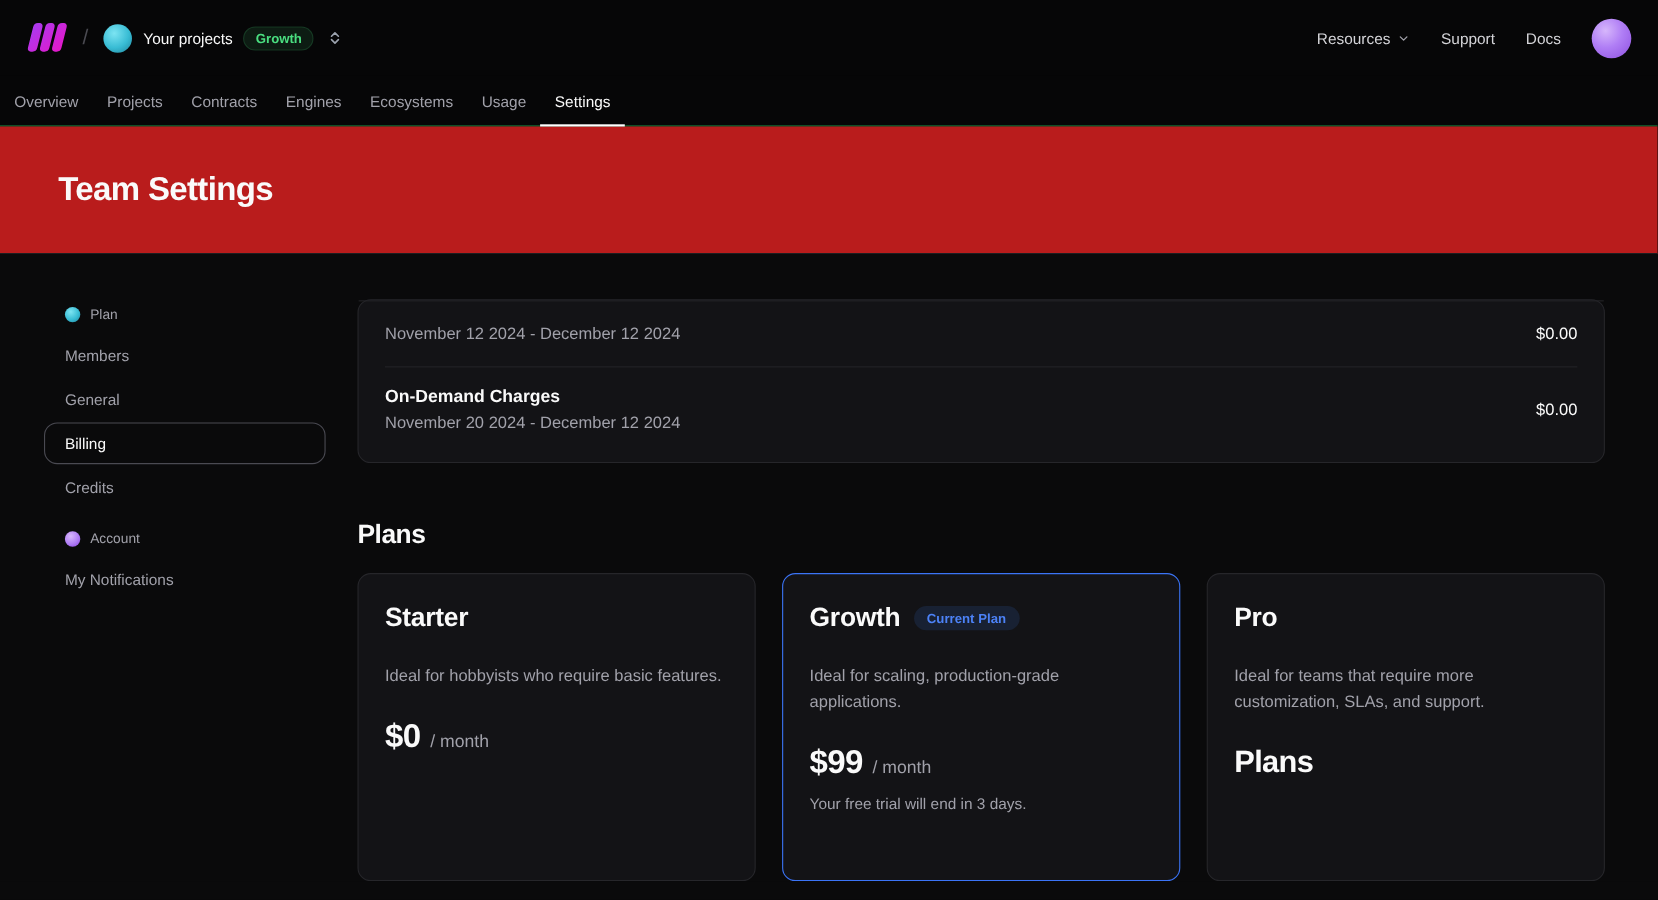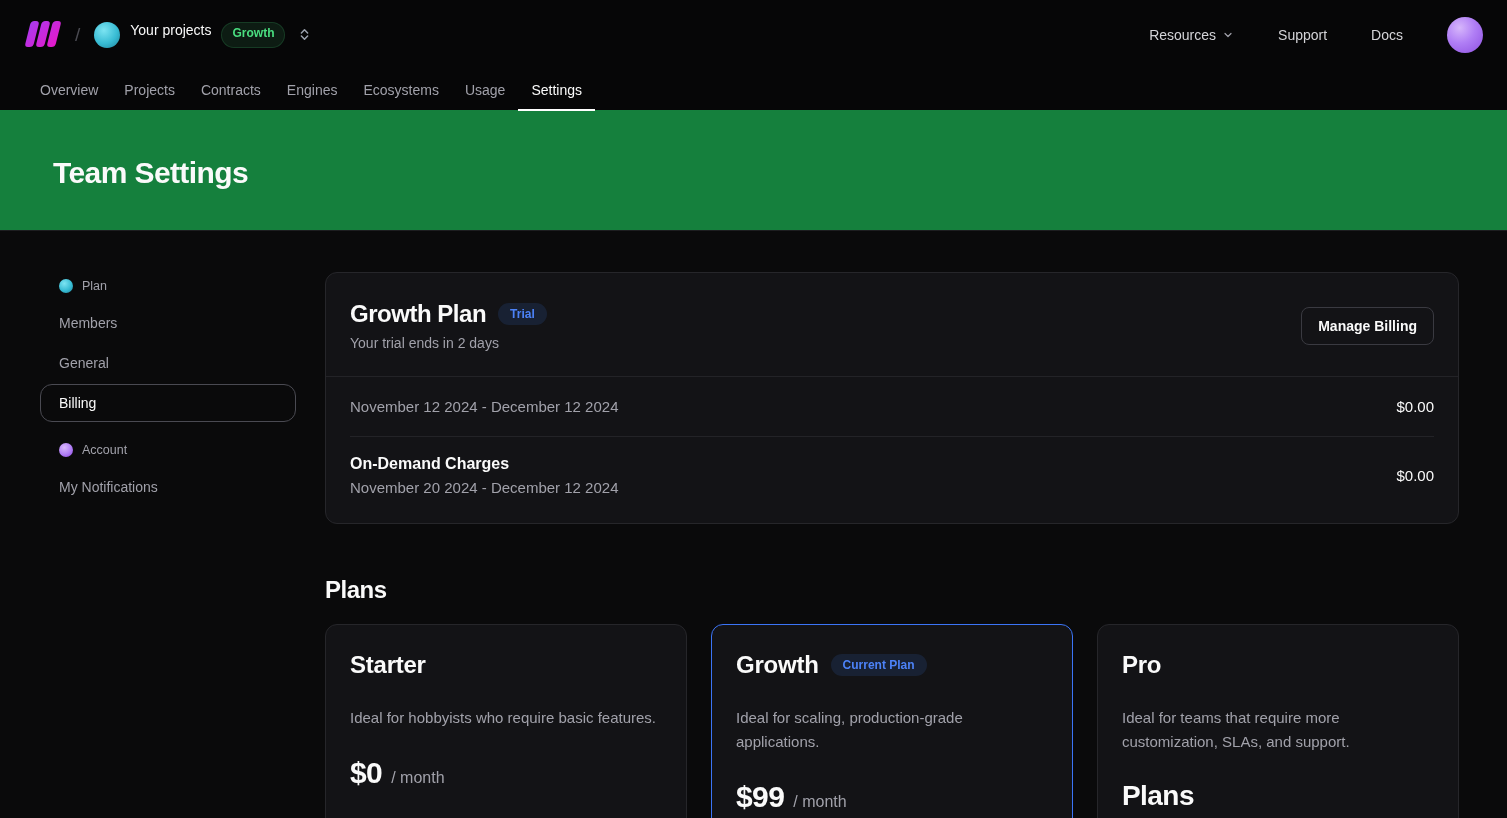--- a/index.html
+++ b/index.html
@@ -11,57 +11,57 @@
   }
 
   
   .navbar {
     height:69px; display:flex; align-items:center; justify-content:space-between;
     padding:0 24px; background:#060607;
   }
   .nav-left { display:flex; align-items:center; }
   .logo { display:flex; align-items:center; margin-right:14px; cursor:pointer; }
   .slash { color:#4b4b52; font-size:19px; font-weight:300; margin-right:14px; }
-  .team-switcher { display:flex; cursor:pointer; }
+  .team-switcher { display:flex; align-items:center; cursor:pointer; }
   .proj-avatar {
     width:26px; height:26px; border-radius:50%; margin-right:10px;
     background:radial-gradient(circle at 38% 32%, #7ce4f2 0%, #38bcd4 55%, #1f8199 100%);
   }
   .team-name { font-size:14px; font-weight:500; color:#fafafa; }
   .badge-green {
     margin-left:10px; font-size:12px; font-weight:600; color:#4ade80;
     background:rgba(74,222,128,0.10); border:1px solid rgba(74,222,128,0.16);
     padding:3px 10px; border-radius:999px;
   }
   .unfold { margin-left:12px; display:flex; align-items:center; cursor:pointer; }
-  .nav-right { display:flex; align-items:center; gap:44px; }
+  .nav-right { display:flex; align-items:center; gap:28px; }
   .nav-link { font-size:14px; color:#d4d4d8; text-decoration:none; display:flex; align-items:center; gap:6px; cursor:pointer; }
   .user-avatar {
     width:36px; height:36px; border-radius:50%; cursor:pointer;
     background:radial-gradient(circle at 35% 30%, #d6b6fb 0%, #b07ef5 45%, #8d4fe0 100%);
   }
 
   
   .tabbar {
-    height:46px; display:flex; align-items:stretch; padding-left:27px;
-    background:#060607; border-bottom:5px solid #15803d;
+    height:46px; display:flex; align-items:stretch; 
+    background:#060607; border-bottom:1px solid #15803d;
   }
   .tab {
     position:relative; display:flex; align-items:center; padding:0 13px;
     font-size:14px; color:#a1a1aa; text-decoration:none; cursor:pointer;
   }
   .tab.active { color:#fafafa; }
   .tab.active::after {
     content:""; position:absolute; left:0; right:0; bottom:-1px; height:2px; background:#fff;
   }
 
   
   .page-header {
     height:116px; display:flex; align-items:center; padding:0 53px;
-    background:#15803d; border-bottom:1px solid #1d1d20;
+    background:#b91c1c; border-bottom:1px solid #1d1d20;
   }
   .page-title { font-size:30px; font-weight:700; letter-spacing:-0.02em; color:#fafafa; }
 
   
   .content { display:flex; padding:41px 48px 0 40px; background:#0a0a0b; }
   .sidebar { width:256px; flex-shrink:0; margin-right:29px; }
   .side-group-label {
     display:flex; align-items:center; gap:9px; padding:7px 19px 9px;
     font-size:12.5px; color:#a1a1aa;
   }
@@ -193,41 +193,32 @@
 <div class="content">
 
   <aside class="sidebar">
     <div class="side-group-label">
       <span class="dot dot-teal"></span>
       <span>Plan</span>
     </div>
     <a class="side-item">Members</a>
     <a class="side-item">General</a>
     <a class="side-item active">Billing</a>
+    <a class="side-item">Credits</a>
 
     <div class="side-group-label group-gap">
       <span class="dot dot-purple"></span>
       <span>Account</span>
     </div>
     <a class="side-item">My Notifications</a>
   </aside>
 
   <main class="main">
 
     <div class="card">
-      <div class="card-head">
-        <div>
-          <div class="plan-title-row">
-            <h2 class="plan-title">Growth Plan</h2>
-            <span class="badge-blue">Trial</span>
-          </div>
-          <p class="plan-sub">Your trial ends in 2 days</p>
-        </div>
-        <button class="btn">Manage Billing</button>
-      </div>
 
       <div class="section-divider"></div>
 
       <div class="bill-row">
         <span class="row-label">November 12 2024 - December 12 2024</span>
         <span class="row-amount">$0.00</span>
       </div>
 
       <div class="inset-divider"></div>
 

